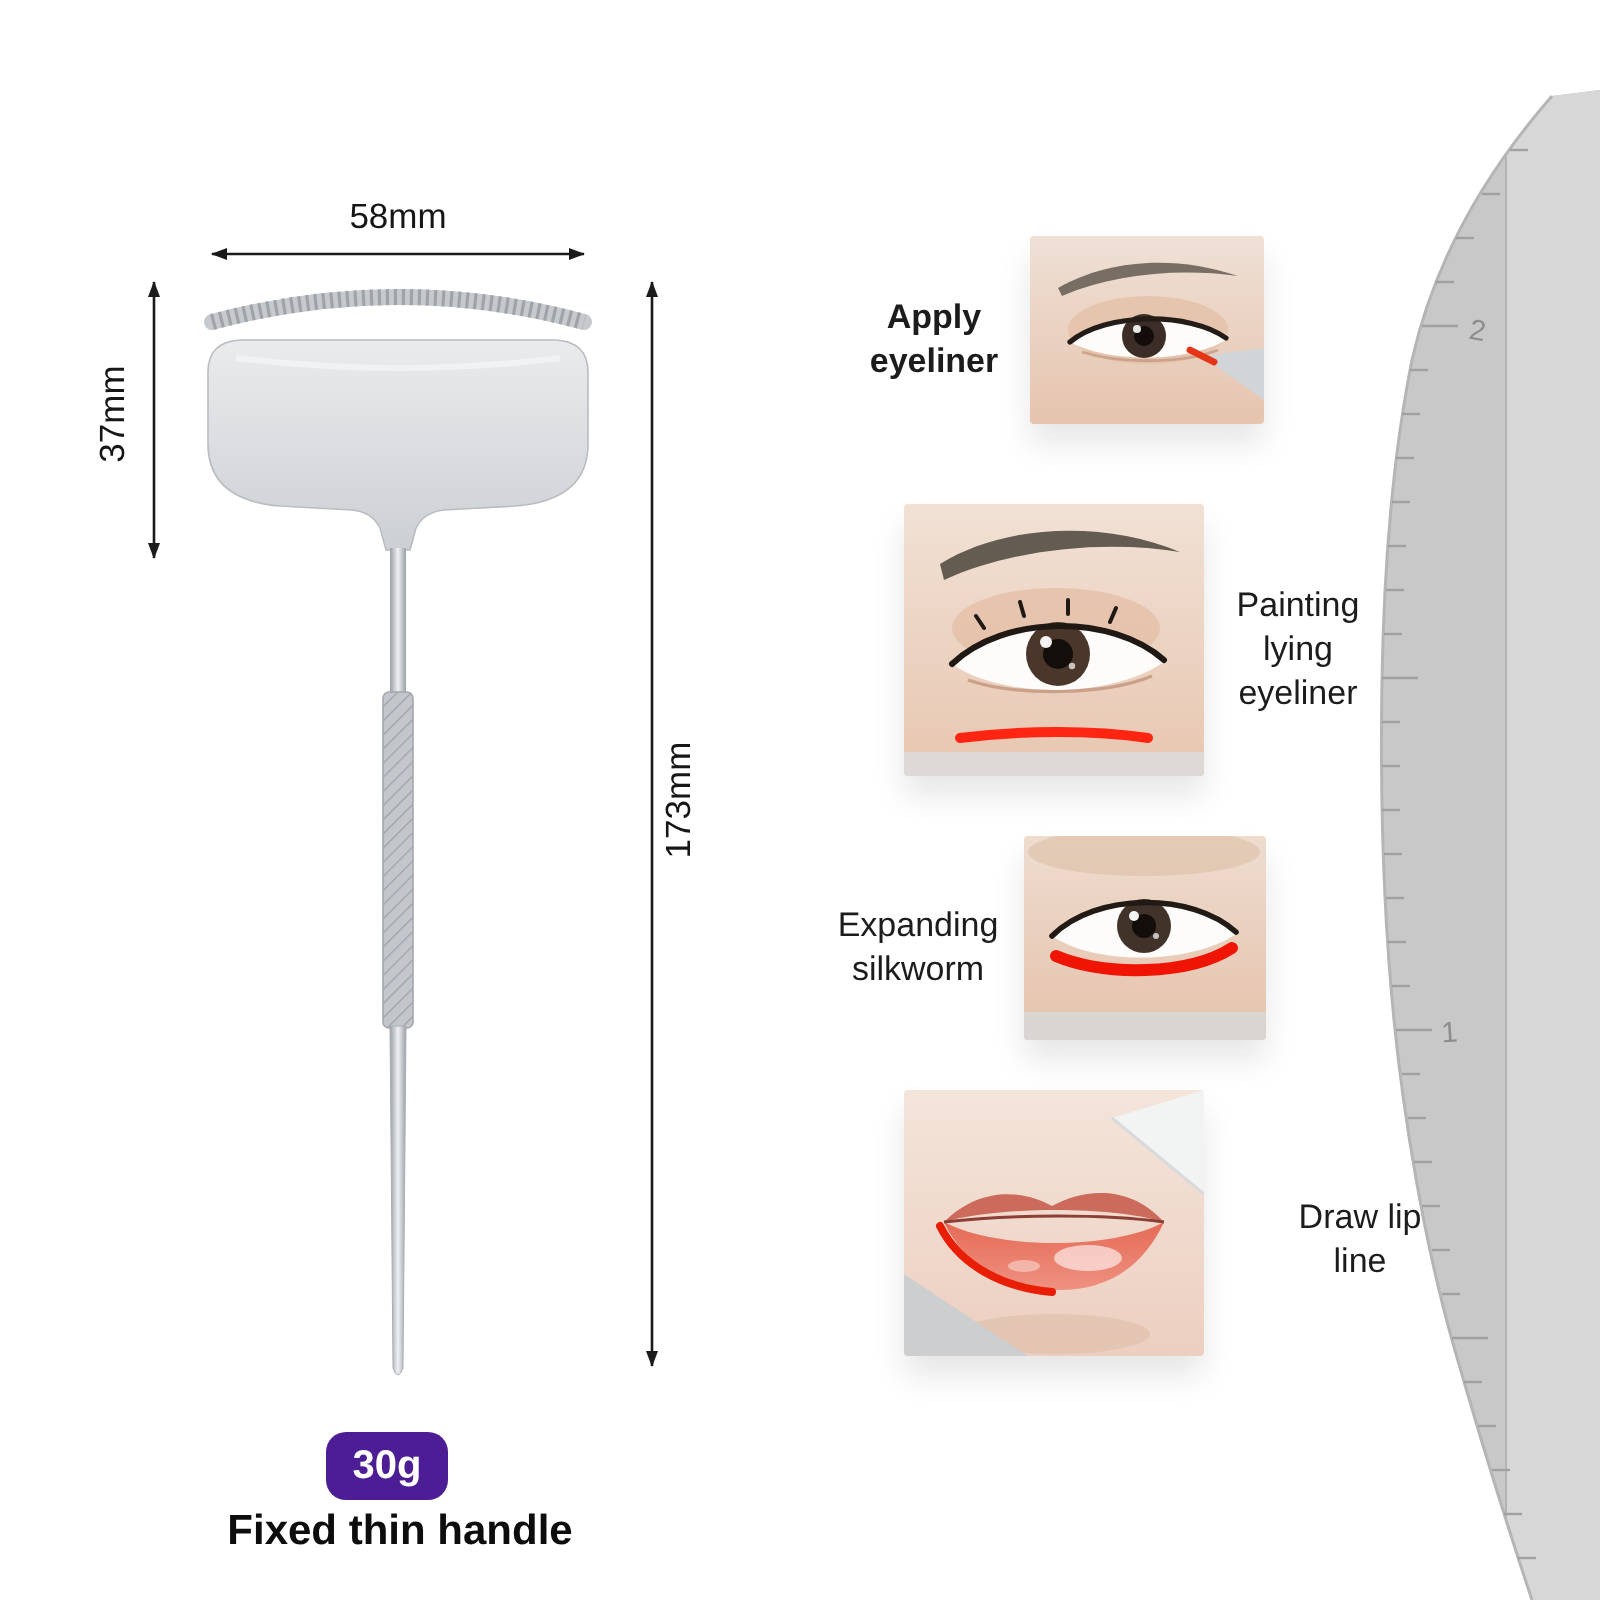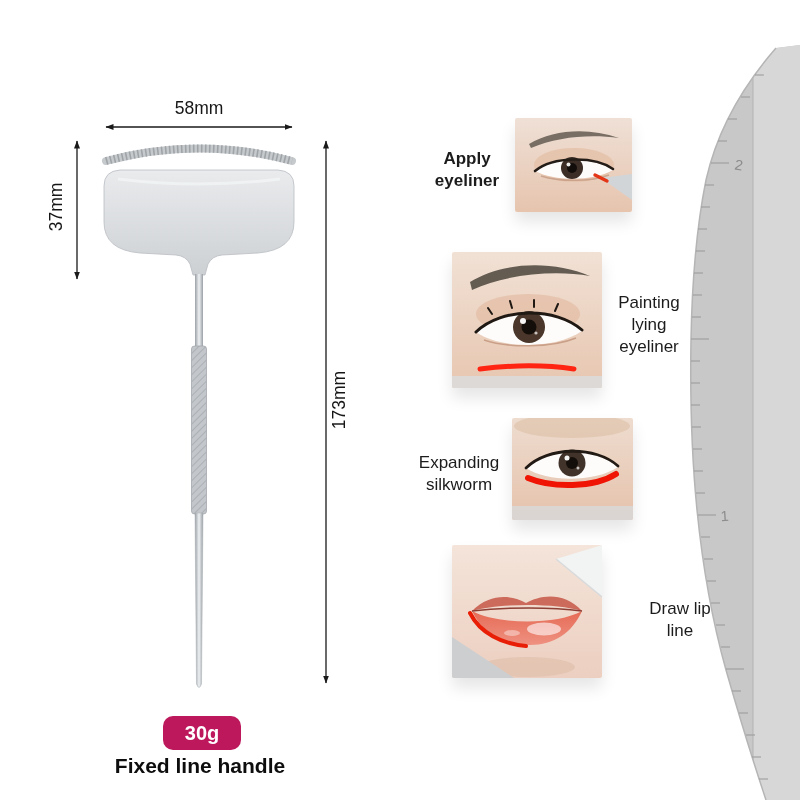--- a/index.html
+++ b/index.html
@@ -13,21 +13,21 @@
   .fl1{left:421px;top:148px;width:92px;font-weight:bold;}
   .fl2{left:600px;top:292px;width:98px;}
   .fl3{left:405px;top:452px;width:108px;}
   .fl4{left:610px;top:598px;width:62px;margin-left:39px;}
   .photo{position:absolute;border-radius:2px;overflow:hidden;box-shadow:0 10px 16px rgba(0,0,0,.10);}
   .fp1{left:515px;top:118px;width:117px;height:94px;}
   .fp2{left:452px;top:252px;width:150px;height:136px;}
   .fp3{left:512px;top:418px;width:121px;height:102px;}
   .fp4{left:452px;top:545px;width:150px;height:133px;}
   .photo svg{display:block;width:100%;height:100%;}
-  .badge{position:absolute;left:163px;top:716px;width:78px;height:34px;background:#be185d;color:#ffffff;
+  .badge{position:absolute;left:163px;top:716px;width:61px;height:34px;background:#4c1d95;color:#ffffff;
          border-radius:10px;font-size:20px;font-weight:700;display:flex;align-items:center;justify-content:center;}
   .title{position:absolute;left:40px;top:754px;width:320px;text-align:center;font-size:21px;font-weight:700;color:#0d0d0d;}
 </style>
 </head>
 <body>
 
 <div class="canvas">
 
   <svg class="layer" viewBox="0 0 800 800">
     <defs>
@@ -215,15 +215,15 @@
       <path d="M20,66 C55,62 100,62 130,66" stroke="#8e3f35" stroke-width="1.5" fill="none"></path>
       <ellipse cx="92" cy="84" rx="17" ry="6.5" fill="#ffffff" opacity="0.6"></ellipse>
       <ellipse cx="60" cy="88" rx="8" ry="3" fill="#ffffff" opacity="0.4"></ellipse>
       <path d="M18,68 C28,88 50,99 74,101" stroke="#e81e07" stroke-width="4" fill="none" stroke-linecap="round"></path>
       <ellipse cx="75" cy="122" rx="48" ry="10" fill="#dcb9a4" opacity="0.5"></ellipse>
       <polygon points="0,133 62,133 0,92" fill="#cdced0"></polygon>
     </svg>
   </div>
 
   <div class="badge">30g</div>
-  <div class="title">Fixed line handle</div>
+  <div class="title">Fixed thin handle</div>
 
 </div>
 
 </body></html>

